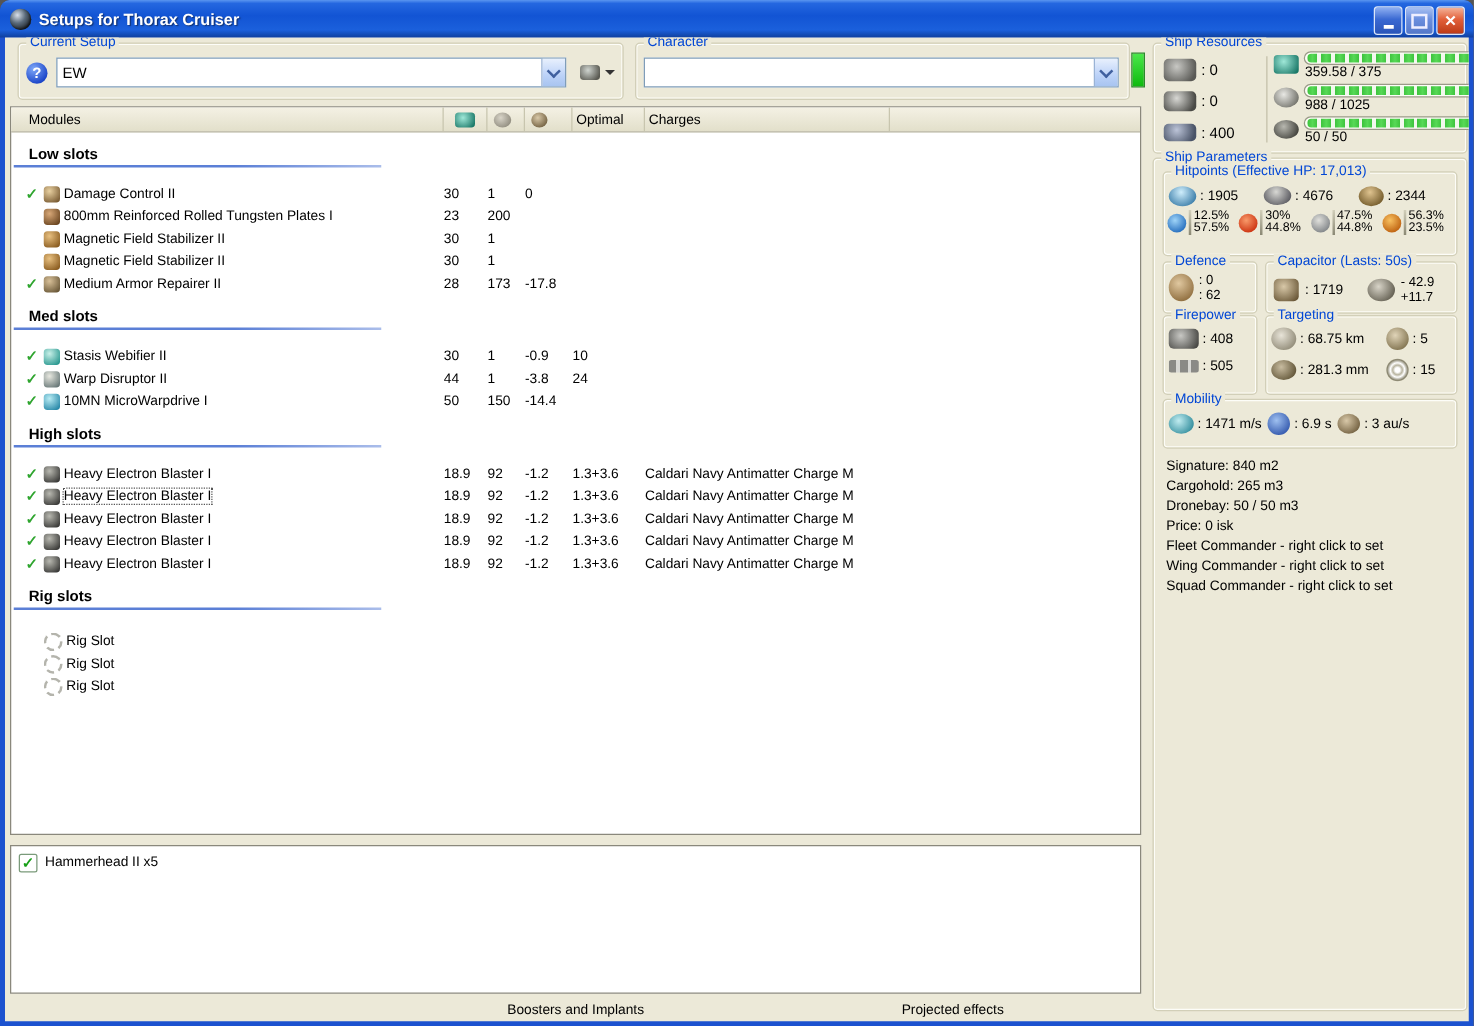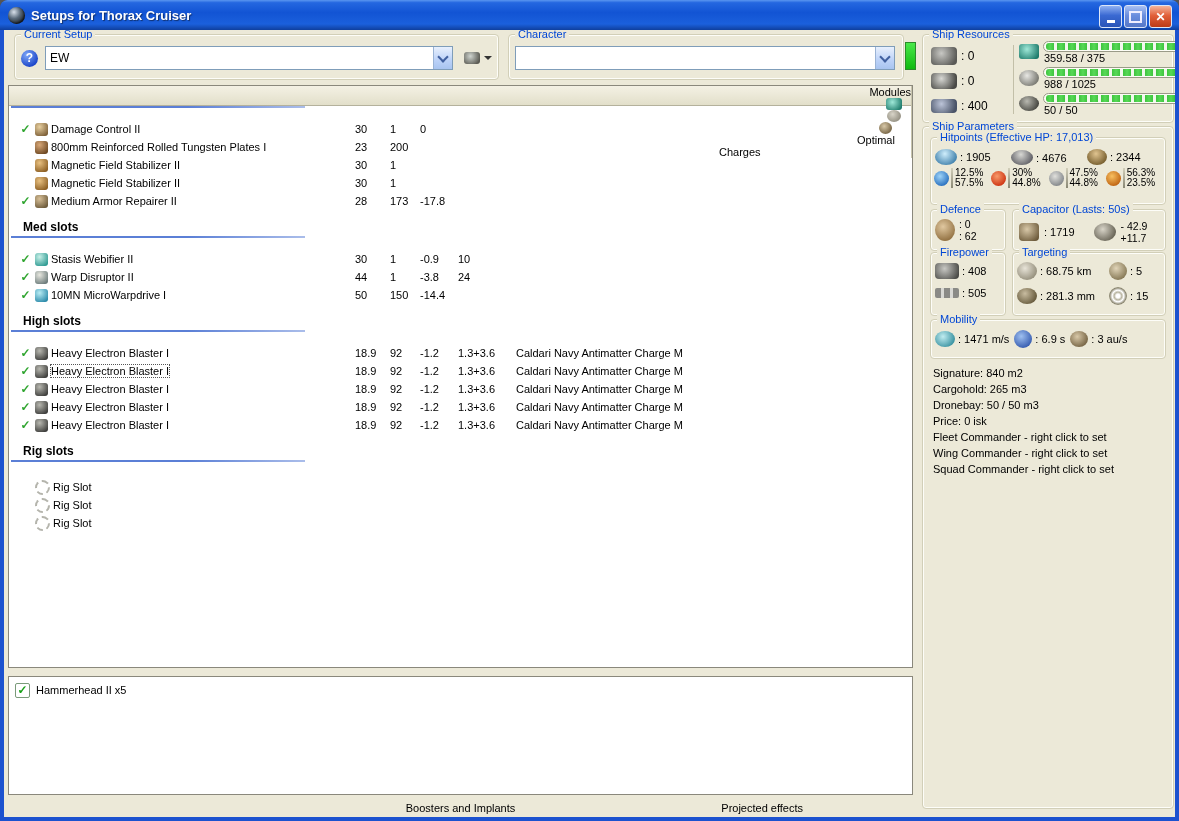--- a/index.html
+++ b/index.html
@@ -54,22 +54,22 @@
   .bar{width:146px;height:11px;border:1px solid #9a9a88;border-radius:6px;background:#fdfdf6;
        padding:1px 2px;box-sizing:border-box;}
   .bar .fill{height:7px;border-radius:3px;
        background:repeating-linear-gradient(90deg,#3ec43e 0px,#57d957 4px,#3ec43e 8px,#f2f8ee 8px,#f2f8ee 11px);}
   .bar-label{font-size:11px;line-height:12px;margin:0 0 2px 1px;}
   .ic{display:inline-block;border-radius:50%;flex:none;}
   .chip{border-radius:3px;}
   
   .modpanel{position:absolute;left:4px;top:55px;width:905px;height:583px;background:#fff;
             border:1px solid #8a887c;box-sizing:border-box;}
-  .mod-header{display:flex;align-items:flex-end;height:19px;background:linear-gradient(180deg,#f4f1e4,#e2dfca);
-              border-bottom:1px solid #b4b19c;font-size:11px;flex-direction:column;}
+  .mod-header{display:flex;align-items:flex-start;height:19px;background:linear-gradient(180deg,#f4f1e4,#e2dfca);
+              border-bottom:1px solid #b4b19c;font-size:11px;}
   .mh-cell{display:flex;align-items:center;height:100%;box-sizing:border-box;
            border-right:1px solid #c8c5ae;padding-left:3px;}
   .col-name{flex:1;padding-left:14px;}
   .col-c1{width:35px;}.col-c2{width:30px;}.col-c3{width:38px;}.col-c4{width:58px;}
   .col-charge{width:196px;}.col-rest{width:200px;border-right:none;}
   .mod-list{overflow:hidden;height:562px;}
   .section-title{font-weight:bold;font-size:12px;padding:10px 0 2px 14px;}
   .section-underline{height:2px;margin:0 0 6px 2px;width:294px;
                      background:linear-gradient(90deg,#5b7fd6 60%,#aabdea);}
   .mod-row{display:flex;align-items:center;height:18px;font-size:11px;cursor:default;}
@@ -86,21 +86,21 @@
   .drone-row{display:flex;align-items:center;gap:6px;height:16px;}
   .cb{width:13px;height:13px;border:1px solid #7a9a7a;background:#fff;display:flex;align-items:center;
       justify-content:center;border-radius:2px;}
   .cb-check{color:#18a018;font-weight:bold;font-size:12px;line-height:10px;}
   
   .bottombar{position:absolute;left:4px;top:769px;width:905px;height:18px;display:flex;}
   .bb-cell{flex:1;display:flex;align-items:center;justify-content:center;font-size:11px;}
   .drones-btn{width:98%;height:16px;border:1px solid #bdbaa2;border-radius:8px;
               background:linear-gradient(180deg,#fbfaf3,#e6e3cf);color:#cac5b2;font-size:11px;
               font-family:"Liberation Sans",sans-serif;margin-top:40px;}
-  .hp-row1{display:flex;align-items:flex-end;padding:11px 2px 0 4px;}
+  .hp-row1{display:flex;align-items:flex-start;padding:11px 2px 0 4px;}
   .hp-cell{flex:1;display:flex;align-items:center;gap:3px;font-size:11px;}
   .res-row{display:flex;align-items:center;padding:3px 2px 0 3px;}
   .res-cell{flex:1;display:flex;align-items:center;gap:2px;}
   .rdiv{width:2px;height:20px;background:linear-gradient(180deg,#d2cfba,#8a8874);}
   .rvals{font-size:10px;line-height:10px;}
   .stat{display:flex;align-items:center;gap:3px;font-size:11px;}
   .info-line{font-size:11px;line-height:16px;flex-direction:column;}
   .info1{display:flex;}
   .info1 span:first-child{width:122px;}
 </style>
@@ -216,20 +216,21 @@
           </span>
         <span class="mh-cell col-c3">
             <span class="ic" style="width:13px;height:12px;margin-left:2px;background:radial-gradient(circle at 40% 35%,#d8c8a8,#6a5838 85%);"></span>
           </span>
         <span class="mh-cell col-c4">Optimal</span>
         <span class="mh-cell col-charge">Charges</span>
         <span class="mh-cell col-rest"></span>
       </div>
       <div class="mod-list">
 
+        <div class="section-title">Low slots</div>
         <div class="section-underline"></div>
         <div style="height:6px;"></div>
         <div class="mod-row">
           <span class="mr-name">
               <span class="chk">✓</span>
               <span class="micon" style="background:radial-gradient(circle at 35% 30%,#e8d0a0,#7a5c34 85%);"></span>
               <span>Damage Control II</span>
             </span>
           <span class="mr-c">30</span>
             <span class="mr-c2">1</span>

